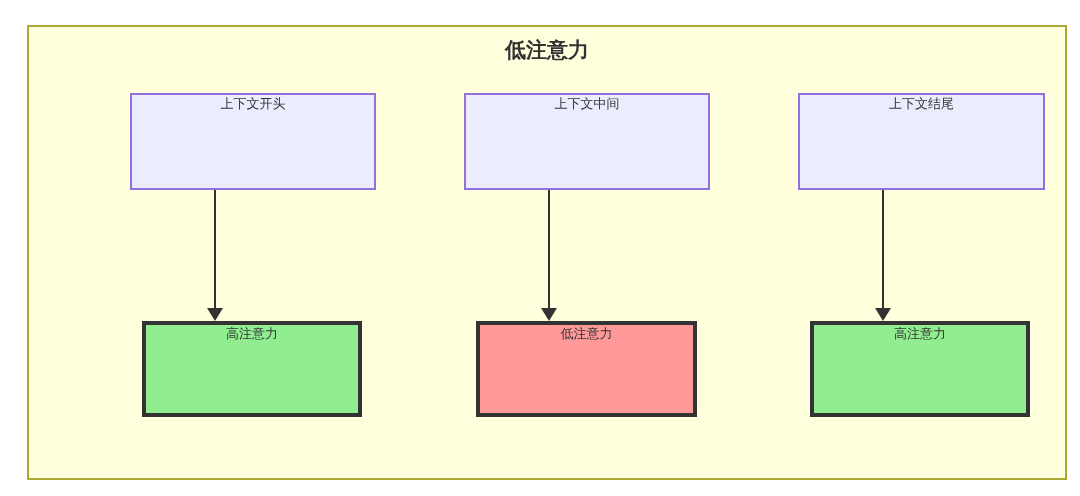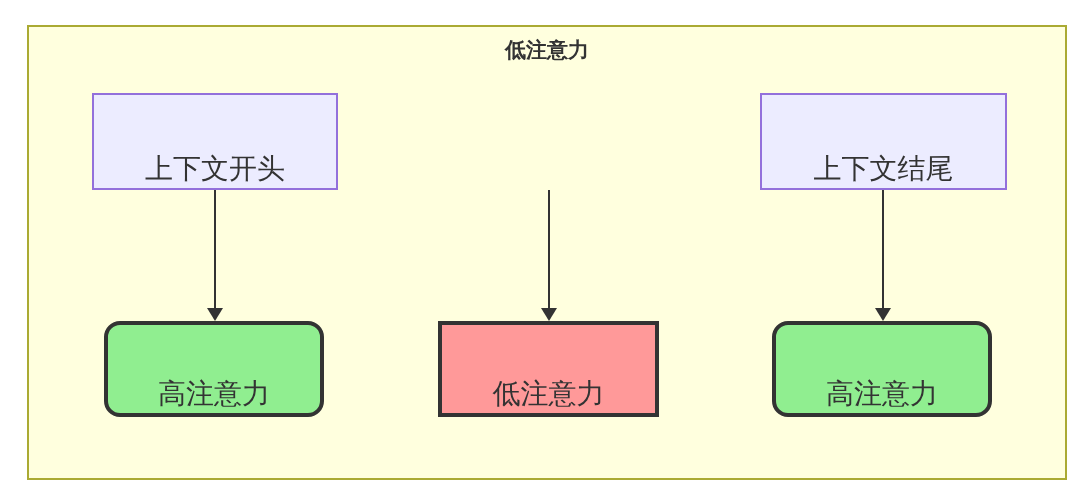--- a/index.html
+++ b/index.html
@@ -26,38 +26,39 @@
     left: 0;
     width: 100%;
     text-align: center;
     font-size: 21px;
     font-weight: bold;
     color: var(--text, #333333);
   }
   .node {
     position: absolute;
     display: flex;
-    align-items: flex-end;
+    align-items: flex-start;
     justify-content: center;
     box-sizing: border-box;
-    font-size: 28px;
+    font-size: 13px;
     color: var(--text, #333333);
+    margin-left: 38px;
   }
   .source-node {
     top: 66px;
     height: 97px;
     background: var(--node-fill, #ECECFF);
     border: 2px solid var(--node-border, #9370DB);
   }
   .target-node {
     top: 294px;
     height: 96px;
     border: 4px solid var(--text, #333333);
   }
-  .target-node.high { background: var(--high-fill, #90EE90); border-radius: 16px; }
+  .target-node.high { background: var(--high-fill, #90EE90); }
   .target-node.low  { background: var(--low-fill, #FF9999); }
   .src-1 { left: 63px;  width: 246px; }
   .src-2 { left: 397px; width: 246px; }
   .src-3 { left: 731px; width: 247px; }
   .tgt-1 { left: 75px;  width: 220px; }
   .tgt-2 { left: 409px; width: 221px; }
   .tgt-3 { left: 743px; width: 220px; }
   .arrow {
     position: absolute;
     top: 163px;
@@ -97,20 +98,23 @@
     <span>上下文开头</span>
   </div>
   <div class="arrow arr-1">
     <div class="arrow-line"></div>
     <div class="arrow-head"></div>
   </div>
   <div class="node target-node high tgt-1">
     <span>高注意力</span>
   </div>
 
+  <div class="node source-node src-2">
+    <span>上下文中间</span>
+  </div>
   <div class="arrow arr-2">
     <div class="arrow-line"></div>
     <div class="arrow-head"></div>
   </div>
   <div class="node target-node low tgt-2">
     <span>低注意力</span>
   </div>
 
   <div class="node source-node src-3">
     <span>上下文结尾</span>

